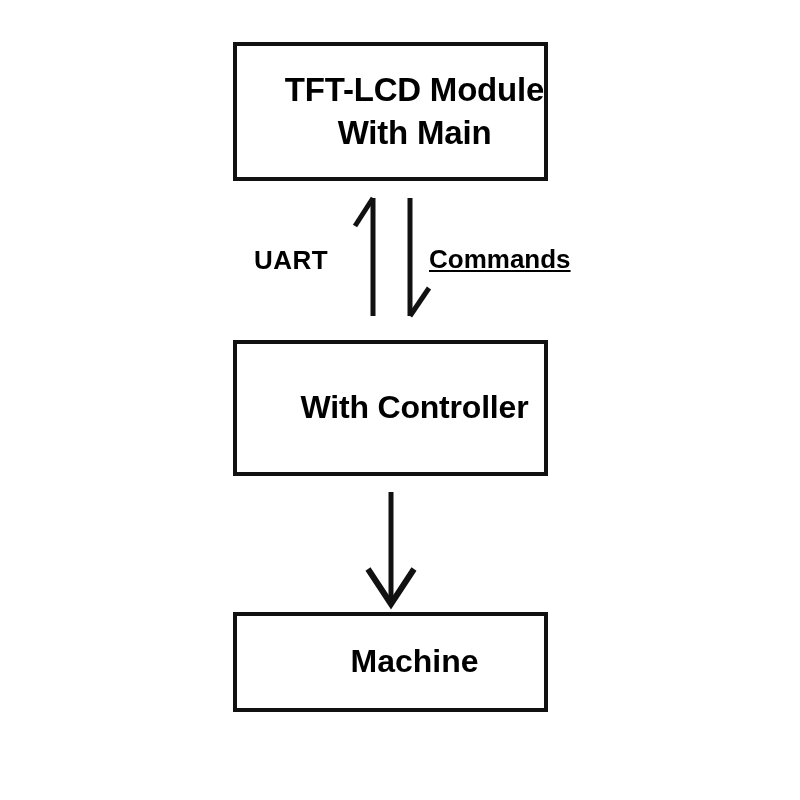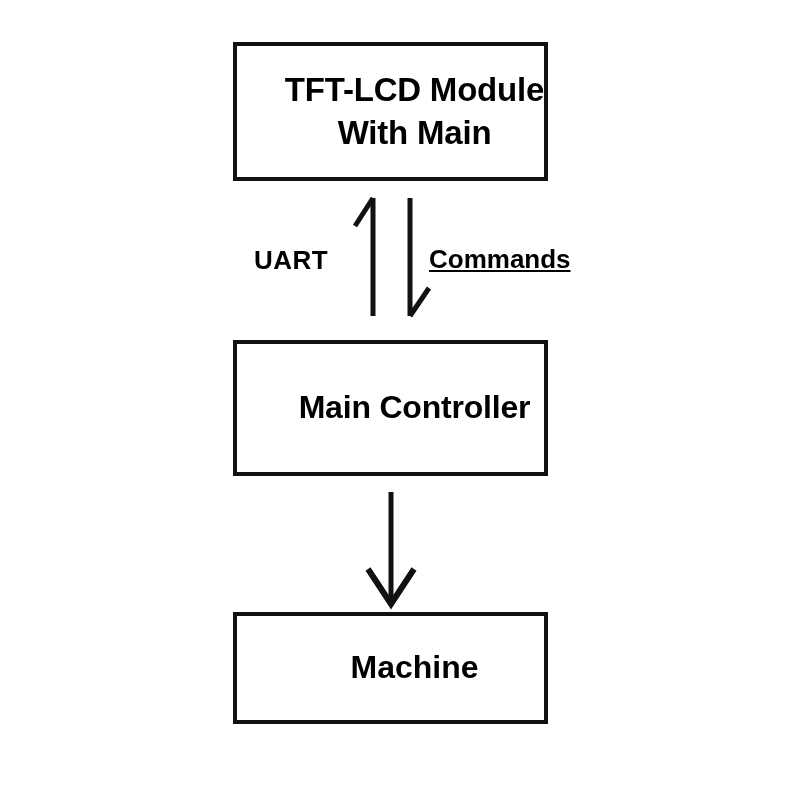--- a/index.html
+++ b/index.html
@@ -54,21 +54,21 @@
     top: 340px;
     width: 315px;
     height: 136px;
     font-size: 32px;
     letter-spacing: -0.2px;
   }
   #node-machine {
     left: 233px;
     top: 612px;
     width: 315px;
-    height: 112px;
+    height: 100px;
     font-size: 32px;
   }
 
   
   .edge-label {
     position: absolute;
     color: #000000;
     font-size: 26px;
     font-weight: bold;
     white-space: nowrap;
@@ -119,21 +119,21 @@
 <body>
 
 <div id="canvas">
 
   <div class="node" id="node-lcd">
     <span class="line">TFT-LCD Module</span>
     <span class="line">With Main</span>
   </div>
 
   <div class="node" id="node-mcu">
-    <span class="line">Main Controller</span>
+    <span class="line">With Controller</span>
   </div>
 
   <div class="node" id="node-machine">
     <span class="line">Machine</span>
   </div>
 
   <svg class="arrow-layer" viewBox="0 0 800 800">
 
     <g>
       <path class="arrow-stroke" stroke-width="5" d="M 373 316 L 373 198"></path>

